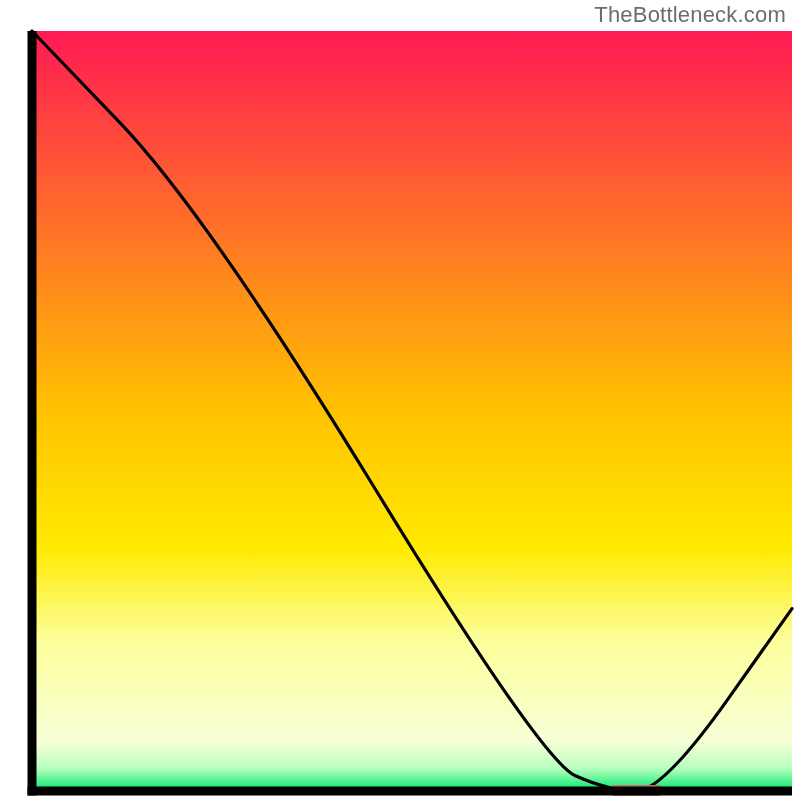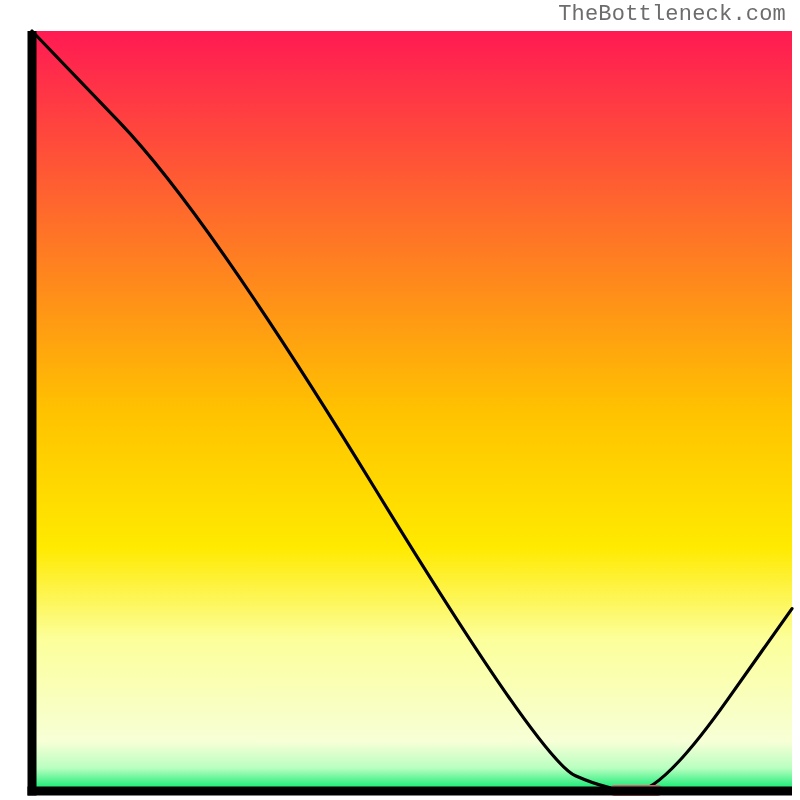--- a/index.html
+++ b/index.html
@@ -7,21 +7,20 @@
     padding: 0;
     width: 800px;
     height: 800px;
     background: #ffffff;
     font-family: Arial, Helvetica, sans-serif;
   }
   .stage {
     position: relative;
     width: 800px;
     height: 771px;
-    font-family: Liberation Mono, monospace;
   }
   .watermark {
     position: absolute;
     top: 2px;
     right: 14px;
     color: #6c6c6c;
     font-size: 22px;
     font-weight: 500;
     letter-spacing: 0.2px;
     user-select: none;

